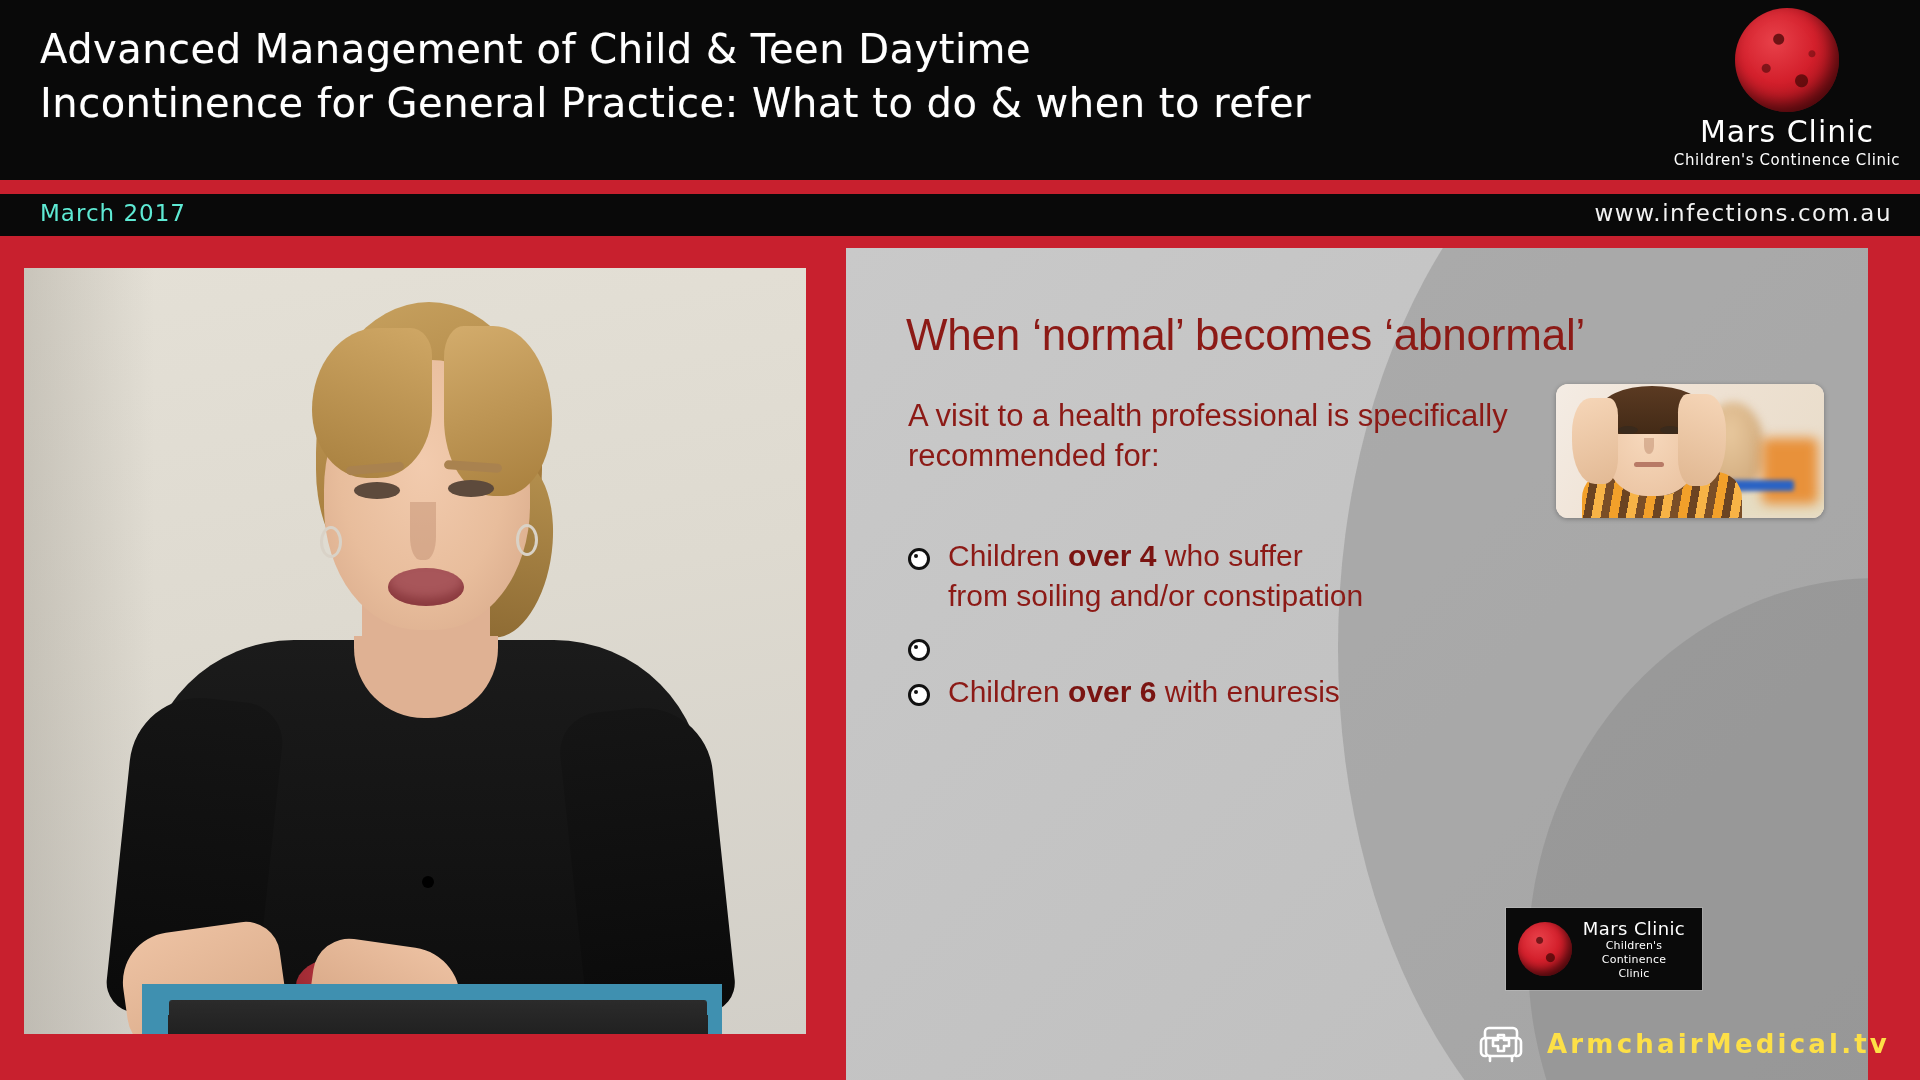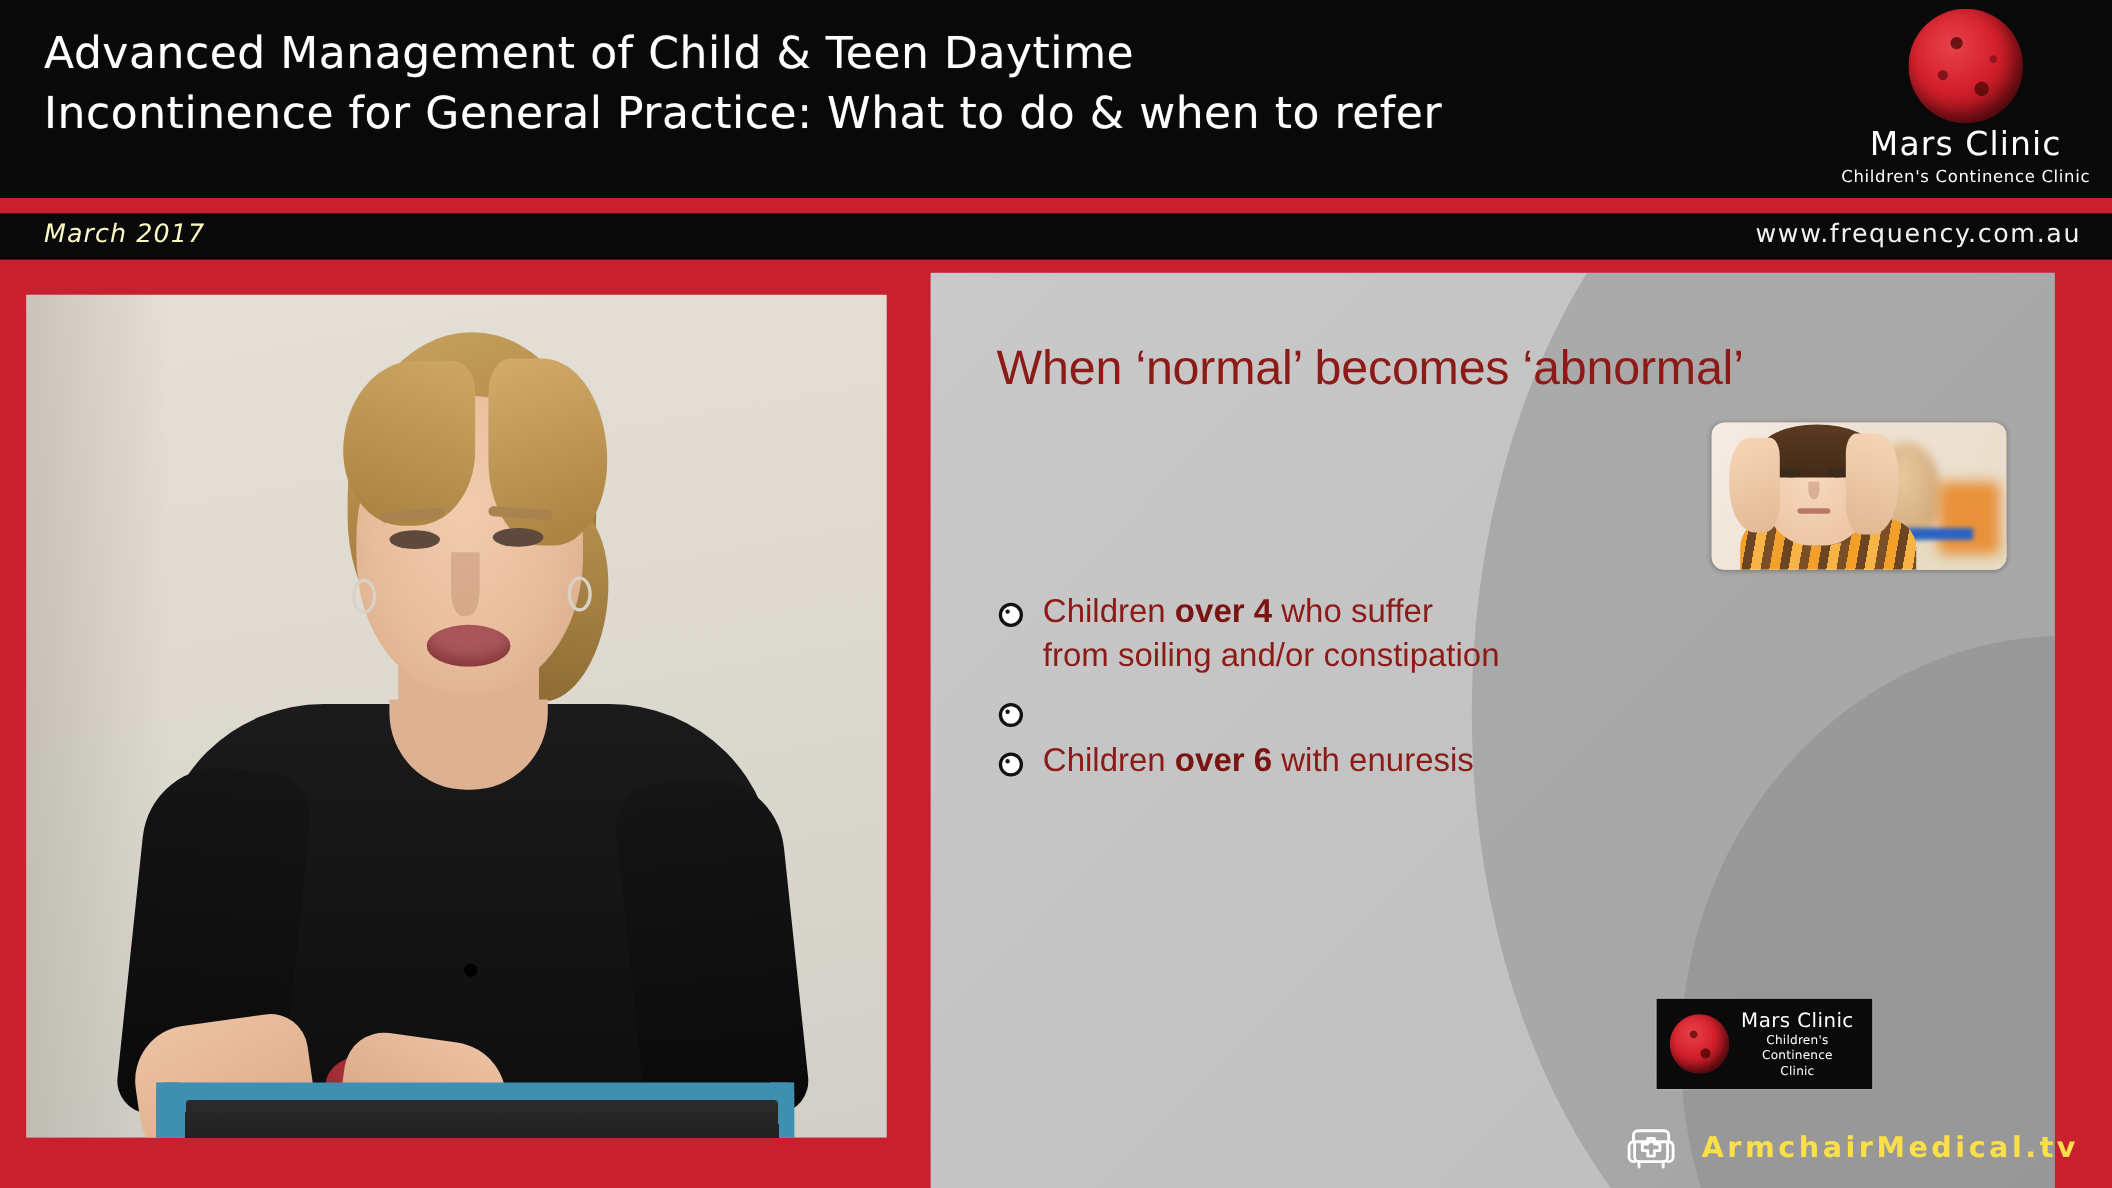--- a/index.html
+++ b/index.html
@@ -39,25 +39,24 @@
     width: 1920px; height: 14px;
     background: #c8202e;
   }
   .subheader-band {
     position: absolute; left: 0; top: 194px;
     width: 1920px; height: 42px;
     background: #090909;
   }
   .subheader-date {
     position: absolute; left: 40px; top: 200px;
-    color: #fef9c3;
+    color: #5eead4;
     font-family: "DejaVu Sans", sans-serif;
     font-size: 23px;
     letter-spacing: 1px;
-    font-style: italic;
   }
   .subheader-url {
     position: absolute; right: 28px; top: 200px;
     color: #f2f2f2;
     font-family: "DejaVu Sans", sans-serif;
     font-size: 23px;
     letter-spacing: 1.5px;
   }
 
   
@@ -426,21 +425,21 @@
 
   <div class="mars-logo-header">
     <div class="mars-planet"></div>
     <div class="mars-name">Mars Clinic</div>
     <div class="mars-tag">Children's Continence Clinic</div>
   </div>
 
   <div class="header-rule"></div>
   <div class="subheader-band"></div>
   <div class="subheader-date">March 2017</div>
-  <div class="subheader-url">www.frequency.com.au</div>
+  <div class="subheader-url">www.infections.com.au</div>
 
   <div class="video-panel">
     <div class="video-bg"></div>
     <div class="vp-wall-shadow"></div>
 
     <div class="sp-hair-back"></div>
     <div class="sp-ponytail"></div>
     <div class="sp-neck"></div>
     <div class="sp-face"></div>
     <div class="sp-hair-front-l"></div>
@@ -466,20 +465,22 @@
     <div class="chair-leg-r"></div>
     <div class="chair"></div>
     <div class="laptop"></div>
   </div>
 
   <div class="slide-panel">
     <div class="slide-curve"></div>
     <div class="slide-curve2"></div>
 
     <div class="slide-heading">When ‘normal’ becomes ‘abnormal’</div>
+    <div class="slide-intro">A visit to a health professional is specifically
+recommended for:</div>
 
     <ul class="bullet-list" id="bullet-list">
         <li class="bullet-item">
           <span class="bullet-mark"></span>
           <span class="bullet-text">Children <b>over 4</b> who suffer
 from soiling and/or constipation</span>
         </li>
         <li class="bullet-item">
           <span class="bullet-mark"></span>
         </li>

